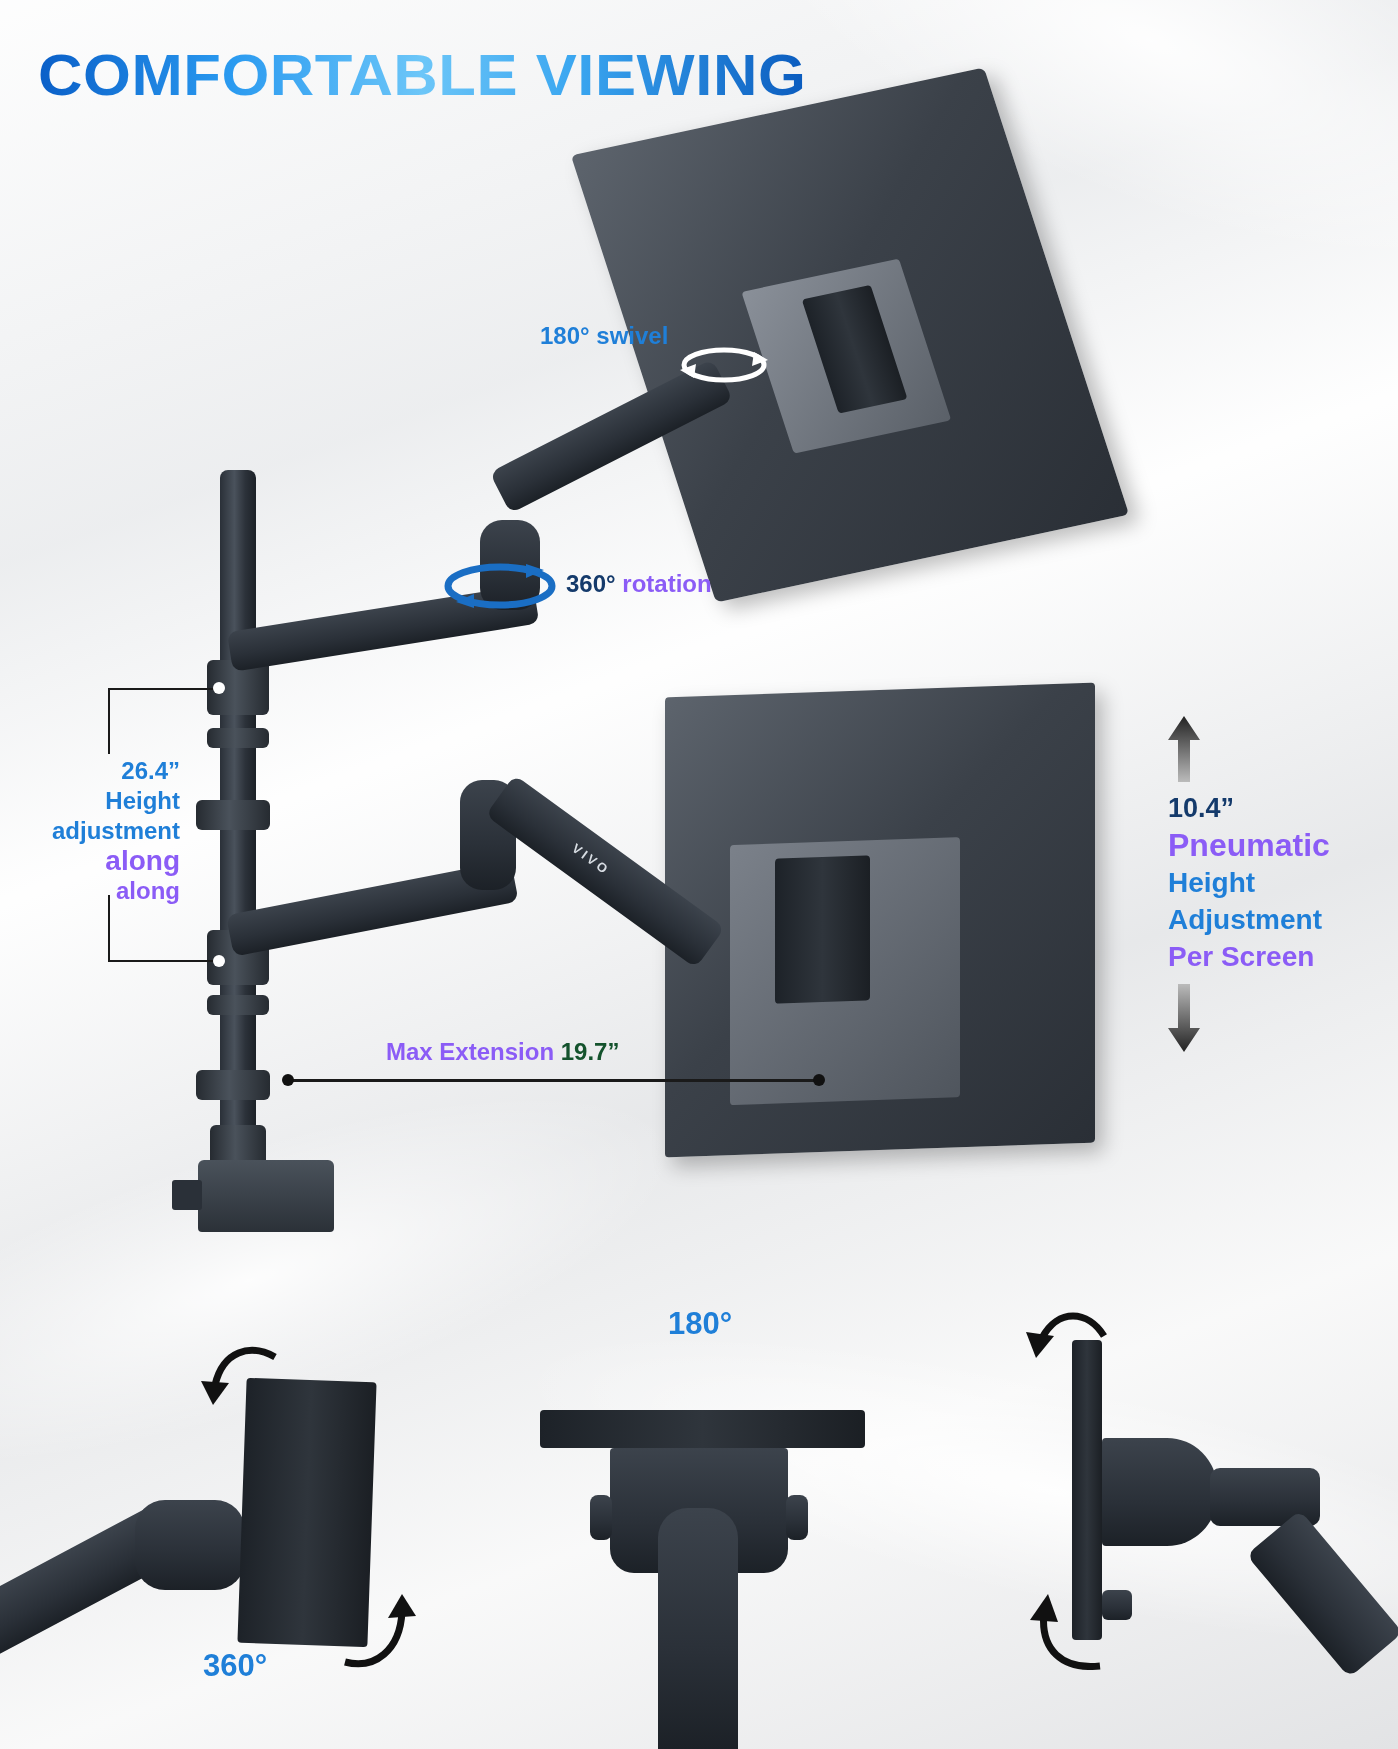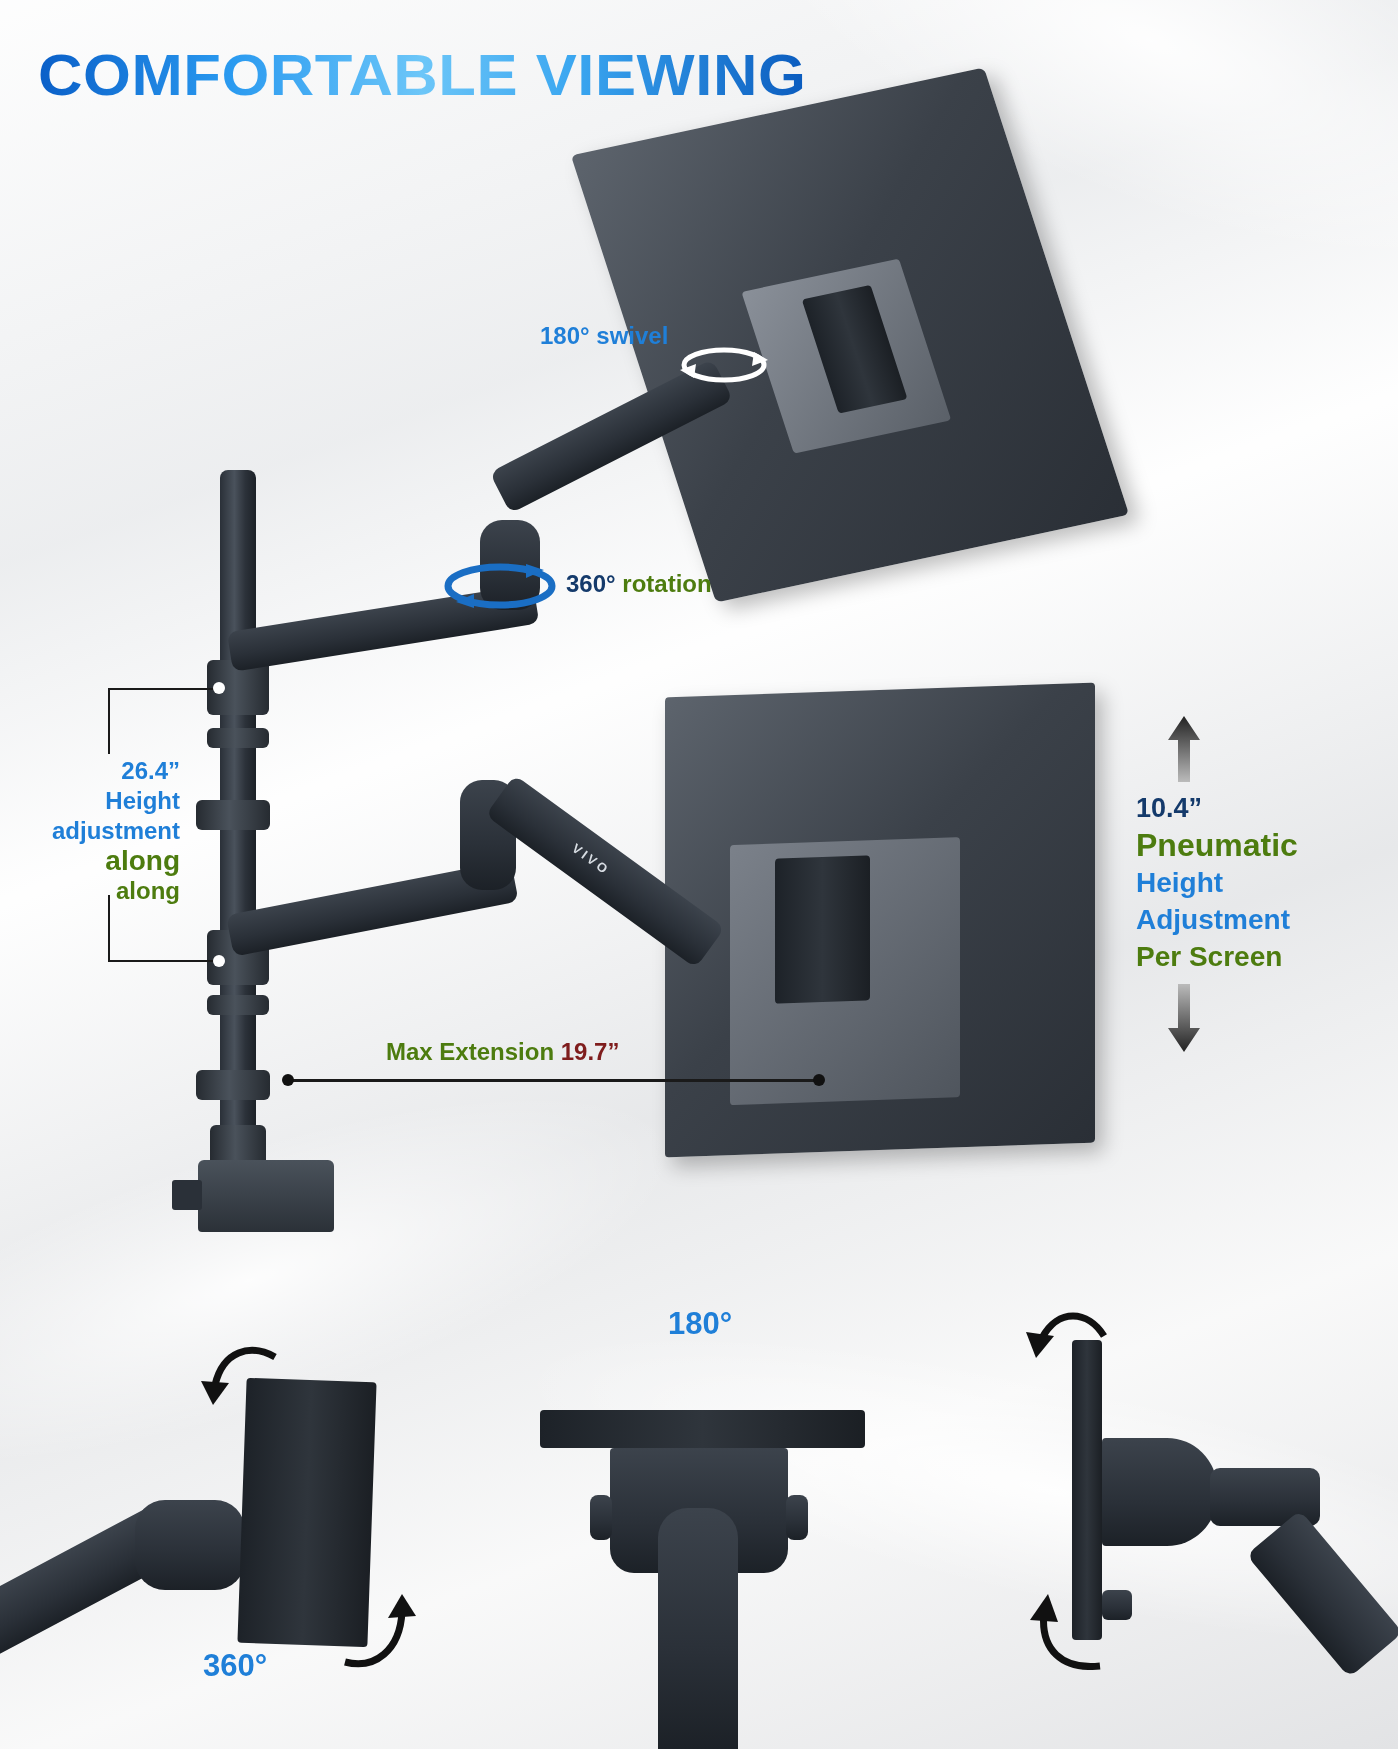--- a/index.html
+++ b/index.html
@@ -20,23 +20,23 @@
     left: 38px; top: 42px;
     font-size: 57px; font-weight: 900; letter-spacing: 0.5px;
     background: linear-gradient(90deg, #0a5fc8 0%, #2a9af0 25%, #6cc6f8 50%, #3aa6f0 70%, #0b5cbf 100%);
     -webkit-background-clip: text; background-clip: text; color: transparent;
     font-family: "Liberation Sans", sans-serif;
     transform: scaleX(1.08); transform-origin: left;
   }
   .label-thin { font-weight: 700; }
   .label-bold { font-weight: 700; }
   .blue-a { color: #1f7fd8; }
-  .blue-b { color: #4d7c0f; }
+  .blue-b { color: #8b5cf6; }
   .navy { color: #143a6b; }
-  .dark { color: #7f1d1d; }
+  .dark { color: #14532d; }
 
   
   .pole {
     background: linear-gradient(90deg, #2a3038 0%, #4a525c 40%, #2c323a 70%, #1c2127 100%);
     border-radius: 8px;
   }
   .arm {
     background: linear-gradient(180deg, #3c434c 0%, #2a3038 60%, #1c2127 100%);
     border-radius: 10px;
   }
@@ -127,21 +127,21 @@
 
 <svg class="abs" style="left:1166px; top:716px;" width="36" height="70" viewBox="0 0 36 70">
   <defs>
       <linearGradient id="gu" x1="0" y1="0" x2="0" y2="1">
         <stop offset="0" stop-color="#222"></stop>
         <stop offset="1" stop-color="#bbb"></stop>
       </linearGradient>
     </defs>
   <polygon points="18,0 34,24 24,24 24,66 12,66 12,24 2,24" fill="url(#gu)"></polygon>
 </svg>
-<div class="abs" style="left:1136px; top:790px; line-height:37px;">
+<div class="abs" style="left:1168px; top:790px; line-height:37px;">
   <div class="label-thin navy" style="font-size:27px;">10.4”</div>
   <div class="label-bold blue-b" style="font-size:32px;">Pneumatic</div>
   <div class="label-bold blue-a" style="font-size:28px;">Height</div>
   <div class="label-bold blue-a" style="font-size:28px;">Adjustment</div>
   <div class="label-bold blue-b" style="font-size:28px;">Per Screen</div>
 </div>
 <svg class="abs" style="left:1166px; top:984px;" width="36" height="70" viewBox="0 0 36 70">
   <defs>
       <linearGradient id="gd" x1="0" y1="0" x2="0" y2="1">
         <stop offset="0" stop-color="#bbb"></stop>

